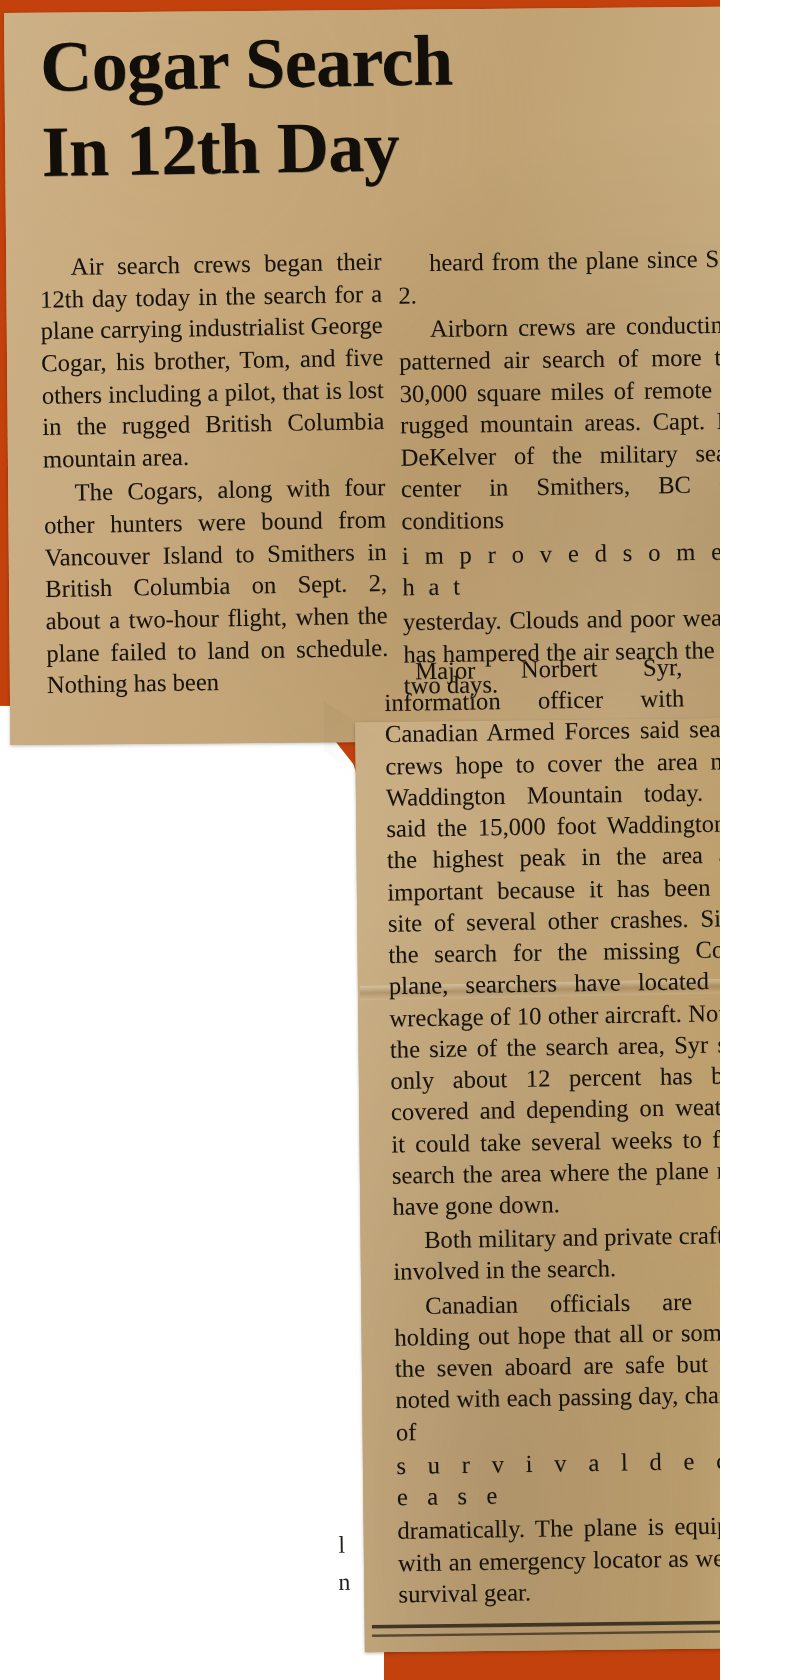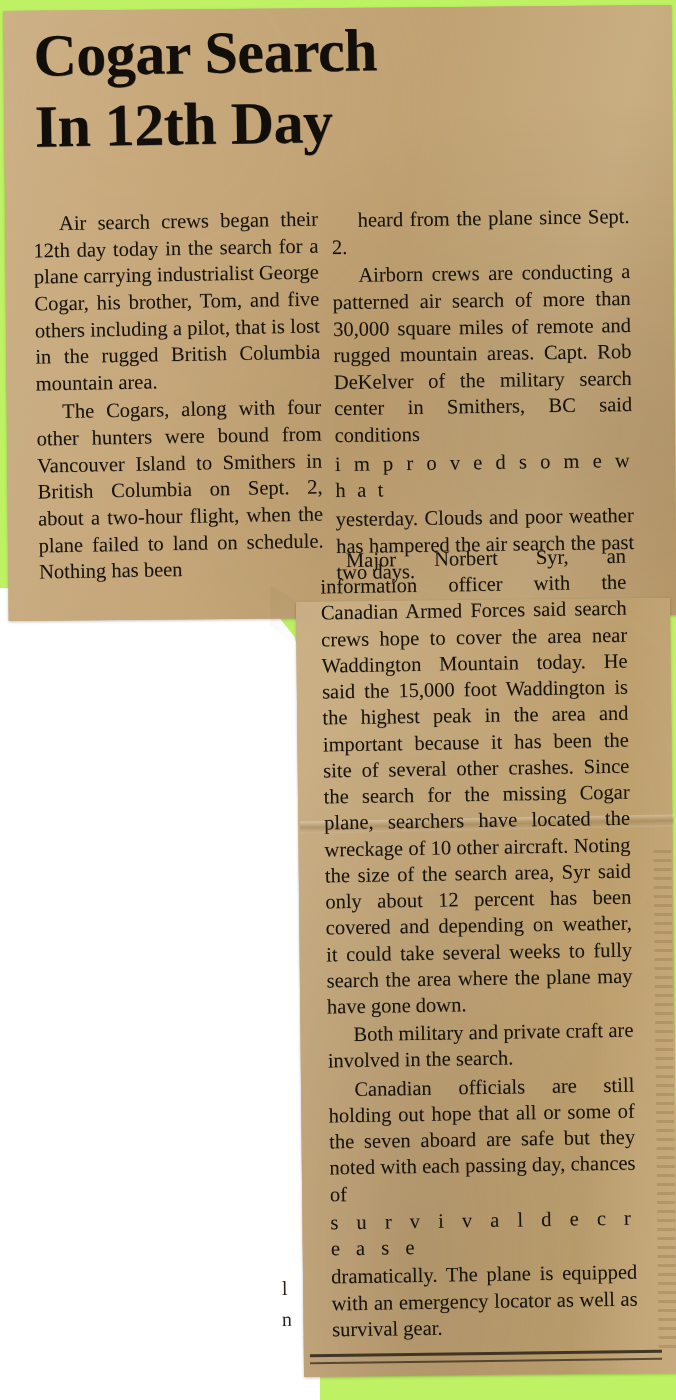--- a/index.html
+++ b/index.html
@@ -2,24 +2,24 @@
 <html><head>
 <meta charset="utf-8">
 <style>
   html, body {
     margin: 0;
     padding: 0;
     background: #ffffff;
   }
   #page {
     position: relative;
-    width: 676px;
+    width: 600px;
     height: 1400px;
     overflow: hidden;
-    background: #bef264;
+    background: #c2410c;
     font-family: "Liberation Serif", serif;
   }
 
   
   .clipping {
     position: absolute;
     left: 0;
     top: 0;
     width: 676px;
     height: 1400px;

